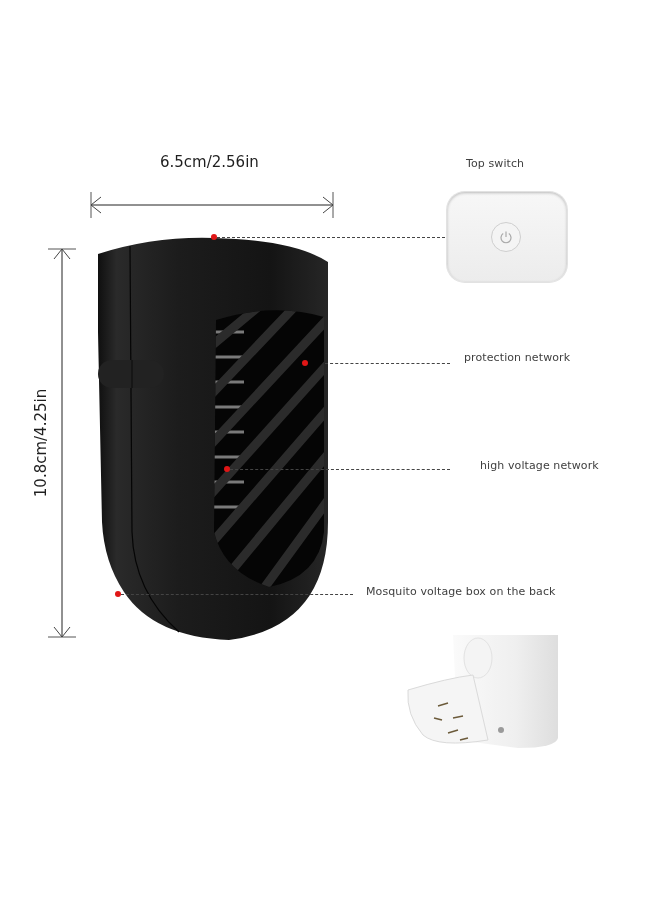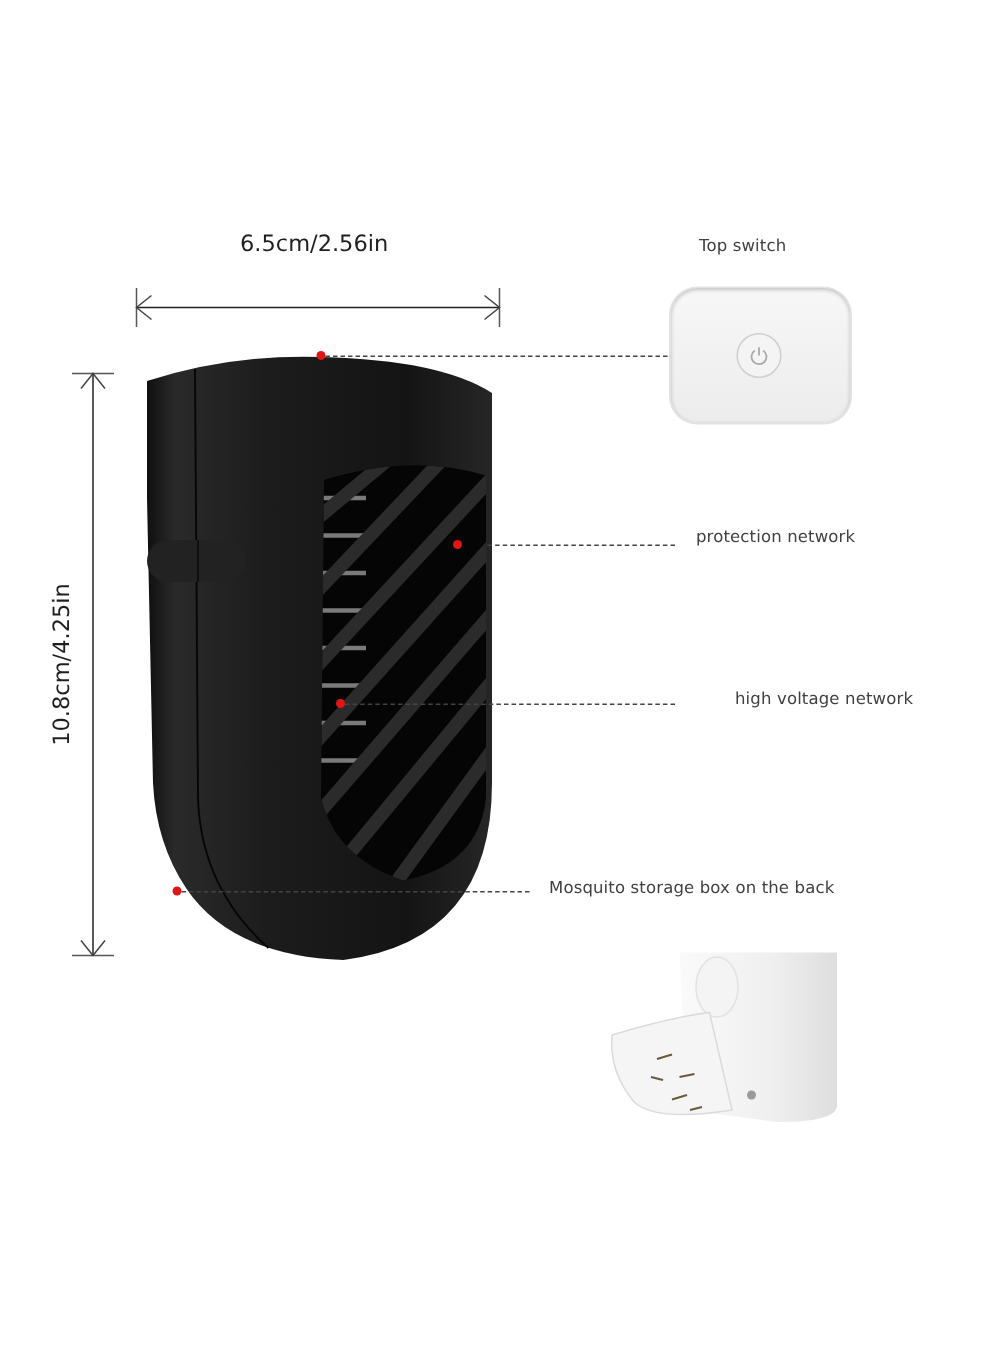--- a/index.html
+++ b/index.html
@@ -89,25 +89,25 @@
     </svg>
   </div>
 </div>
 
 <div class="abs dot" style="left:302px;top:360px;"></div>
 <div class="abs dash" style="left:325px;top:363px;width:125px;"></div>
 <div class="abs label" style="left:464px;top:351px;">protection network</div>
 
 <div class="abs dot" style="left:224px;top:466px;"></div>
 <div class="abs dash" style="left:230px;top:469px;width:220px;"></div>
-<div class="abs label" style="left:490px;top:459px;">high voltage network</div>
+<div class="abs label" style="left:480px;top:459px;">high voltage network</div>
 
 <div class="abs dot" style="left:115px;top:591px;"></div>
 <div class="abs dash" style="left:121px;top:594px;width:232px;"></div>
-<div class="abs label" style="left:366px;top:585px;">Mosquito storage box on the back</div>
+<div class="abs label" style="left:366px;top:585px;">Mosquito voltage box on the back</div>
 
 <svg class="abs" style="left:398px;top:630px;" width="175" height="135" viewBox="0 0 175 135">
   <defs>
     <linearGradient id="boxGrad" x1="0" y1="0" x2="1" y2="0">
       <stop offset="0" stop-color="#fafafa"></stop>
       <stop offset="0.6" stop-color="#eeeeee"></stop>
       <stop offset="1" stop-color="#dcdcdc"></stop>
     </linearGradient>
   </defs>
   <path d="M55 5 L160 5 L160 108 Q158 118 120 118 L60 110 Z" fill="url(#boxGrad)" opacity="0.95"></path>

